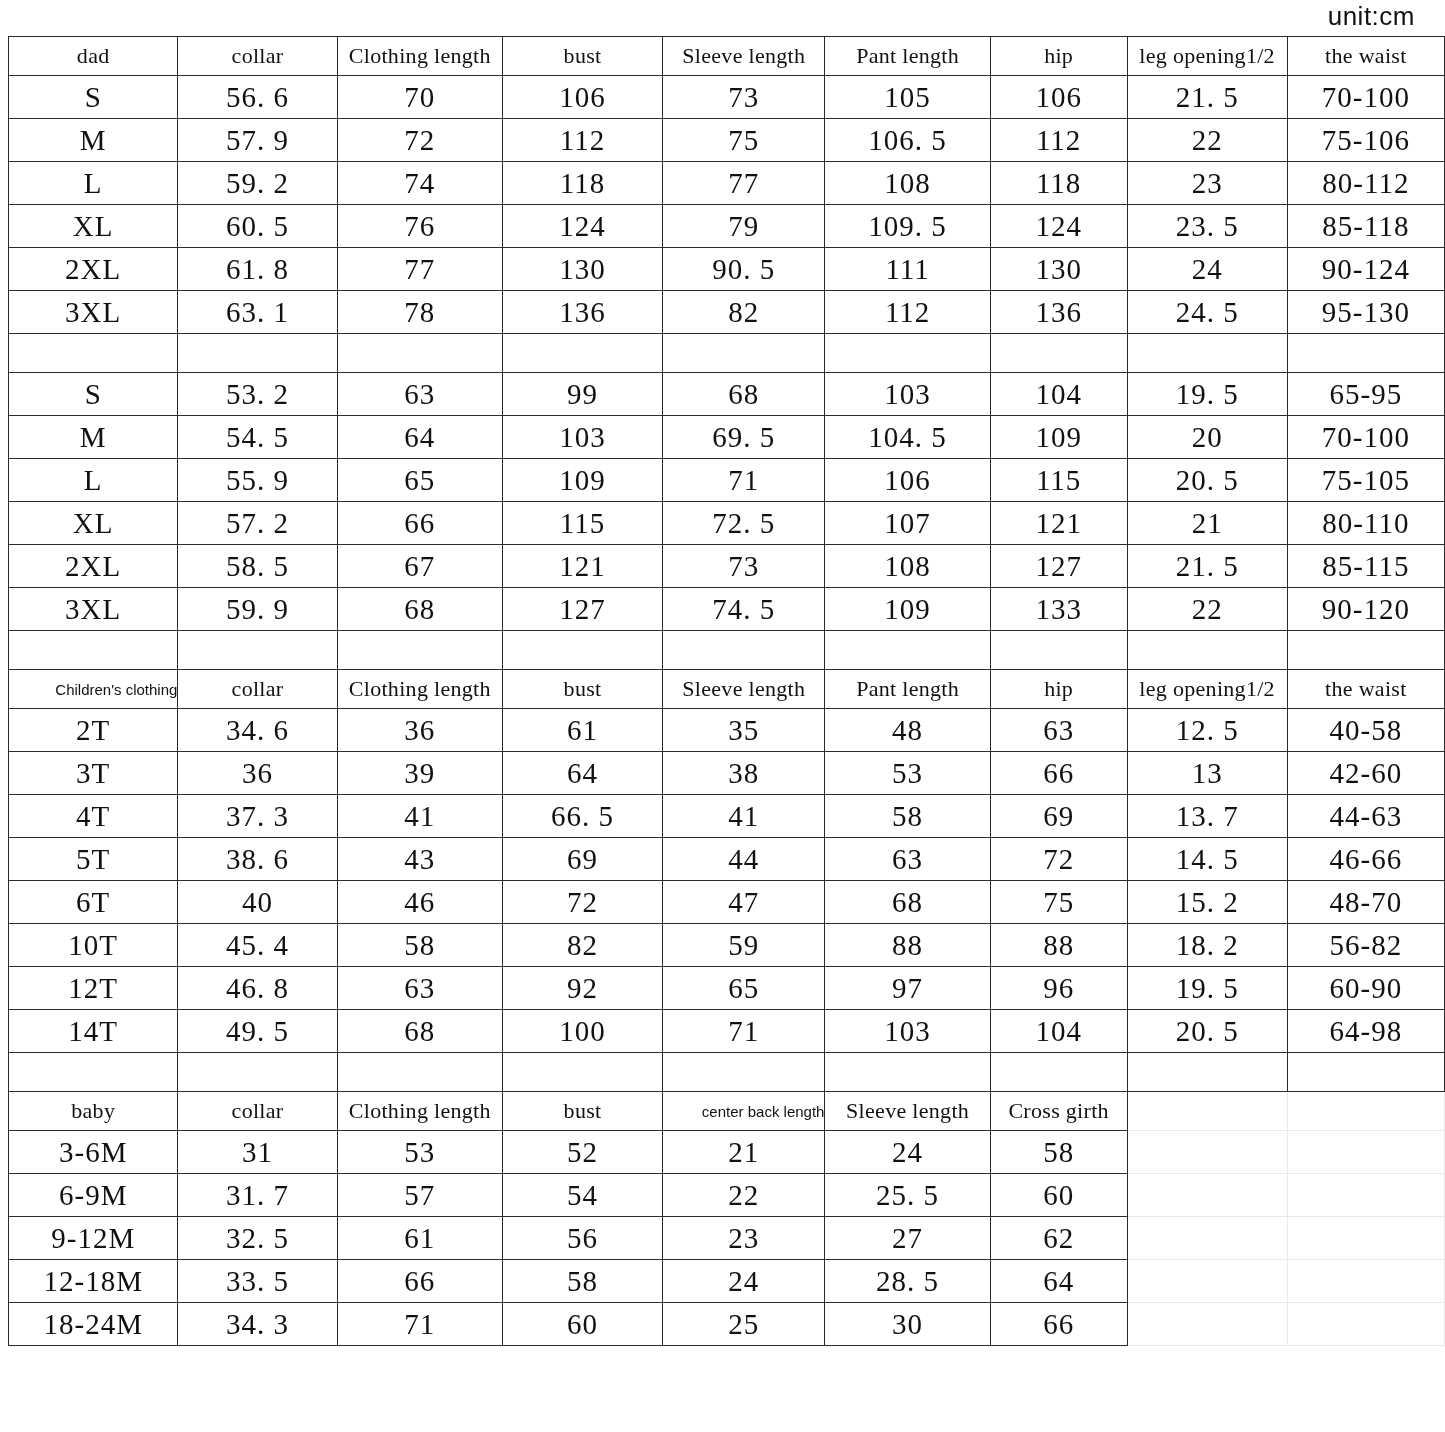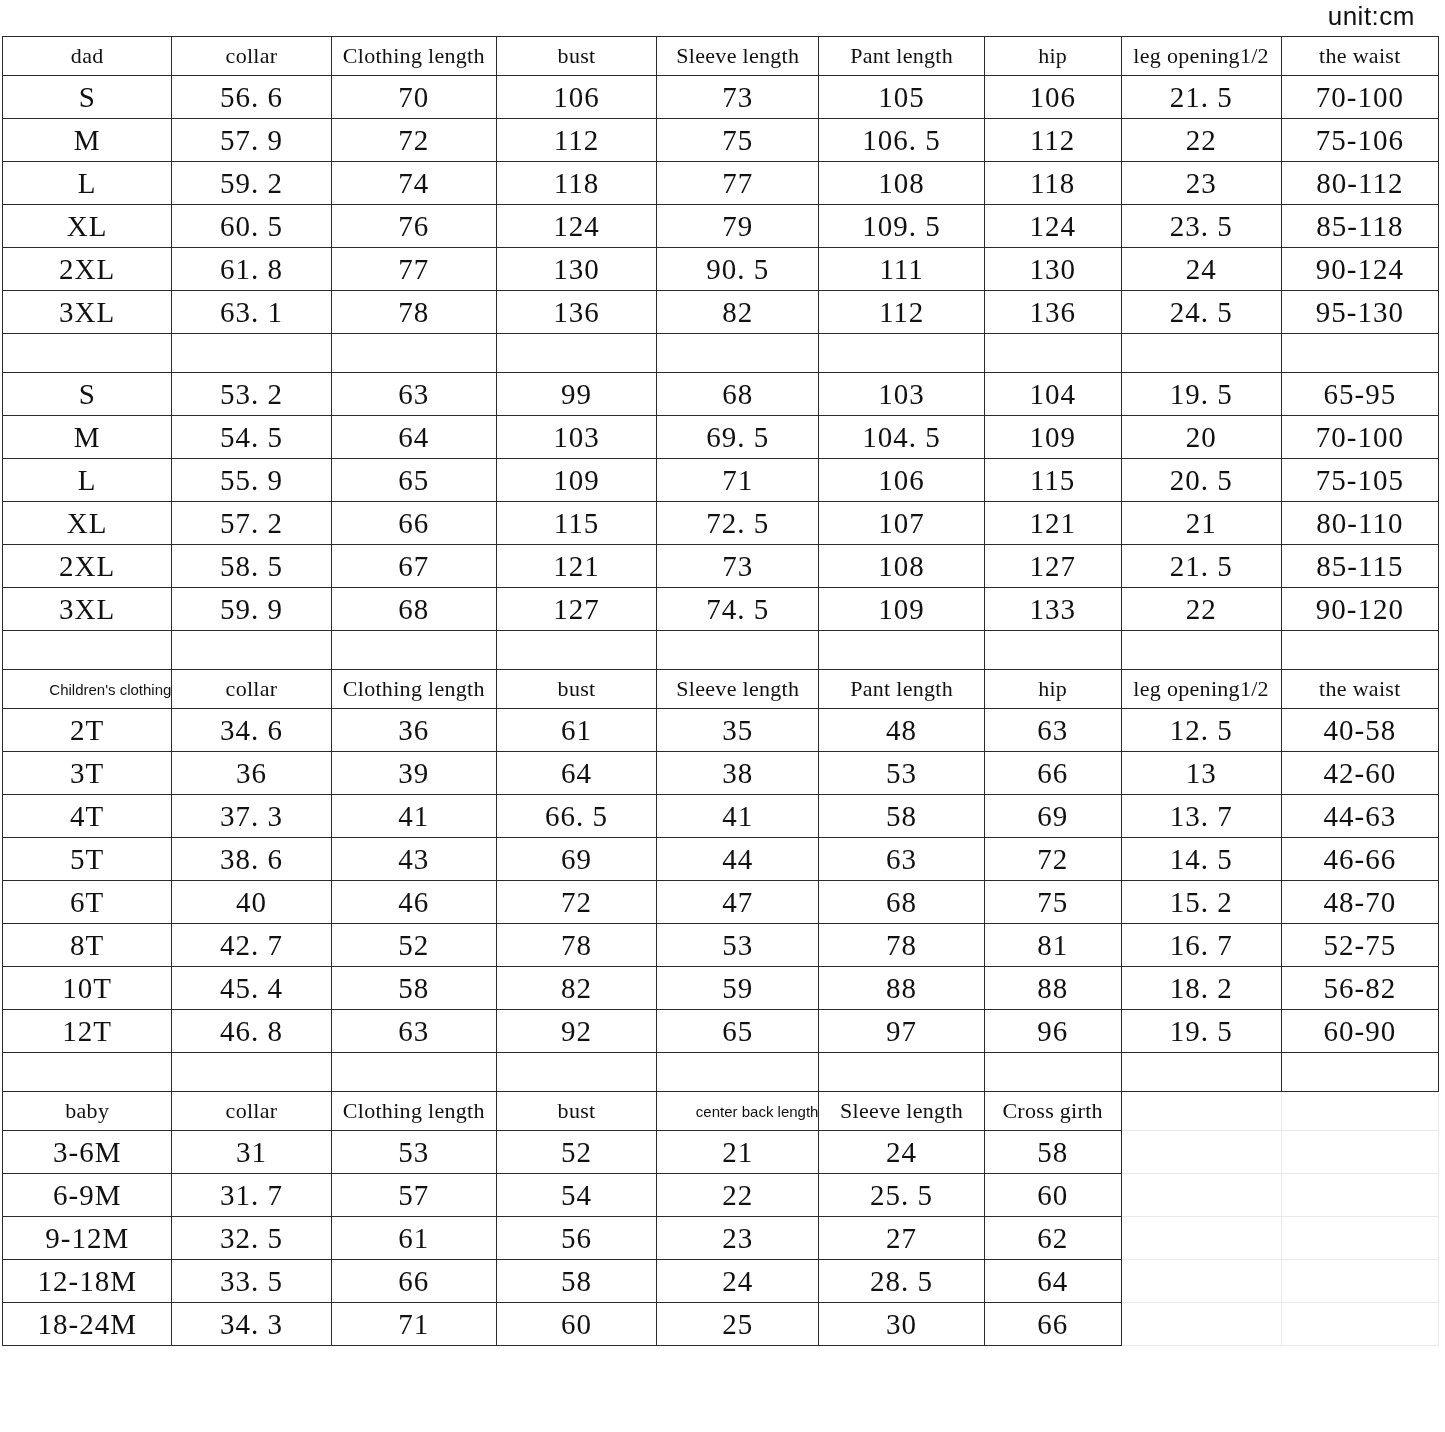--- a/index.html
+++ b/index.html
@@ -27,21 +27,21 @@
     font-family: "Liberation Sans", sans-serif;
     padding: 2px 30px 4px 0;
     letter-spacing: 0.5px;
     height: 30px;
     line-height: 28px;
   }
   table.sizechart {
     border-collapse: collapse;
     table-layout: fixed;
     width: 1437px;
-    margin-left: 2px;
+    margin-left: 8px;
   }
   table.sizechart td {
     border: 1px solid #2b2b2b;
     text-align: center;
     vertical-align: middle;
     padding: 0;
     height: 42px;
     font-size: 29px;
     font-family: "Liberation Serif", serif;
     letter-spacing: 1px;
@@ -331,31 +331,20 @@
         <td>40</td>
         <td>46</td>
         <td>72</td>
         <td>47</td>
         <td>68</td>
         <td>75</td>
         <td>15. 2</td>
         <td>48-70</td>
       </tr>
       <tr>
-        <td>8T</td>
-        <td>42. 7</td>
-        <td>52</td>
-        <td>78</td>
-        <td>53</td>
-        <td>78</td>
-        <td>81</td>
-        <td>16. 7</td>
-        <td>52-75</td>
-      </tr>
-      <tr>
         <td>10T</td>
         <td>45. 4</td>
         <td>58</td>
         <td>82</td>
         <td>59</td>
         <td>88</td>
         <td>88</td>
         <td>18. 2</td>
         <td>56-82</td>
       </tr>
@@ -363,20 +352,31 @@
         <td>12T</td>
         <td>46. 8</td>
         <td>63</td>
         <td>92</td>
         <td>65</td>
         <td>97</td>
         <td>96</td>
         <td>19. 5</td>
         <td>60-90</td>
       </tr>
+      <tr>
+        <td>14T</td>
+        <td>49. 5</td>
+        <td>68</td>
+        <td>100</td>
+        <td>71</td>
+        <td>103</td>
+        <td>104</td>
+        <td>20. 5</td>
+        <td>64-98</td>
+      </tr>
 
       <tr class="spacer">
         <td></td>
         <td></td>
         <td></td>
         <td></td>
         <td></td>
         <td></td>
         <td></td>
         <td class="blank"></td>

